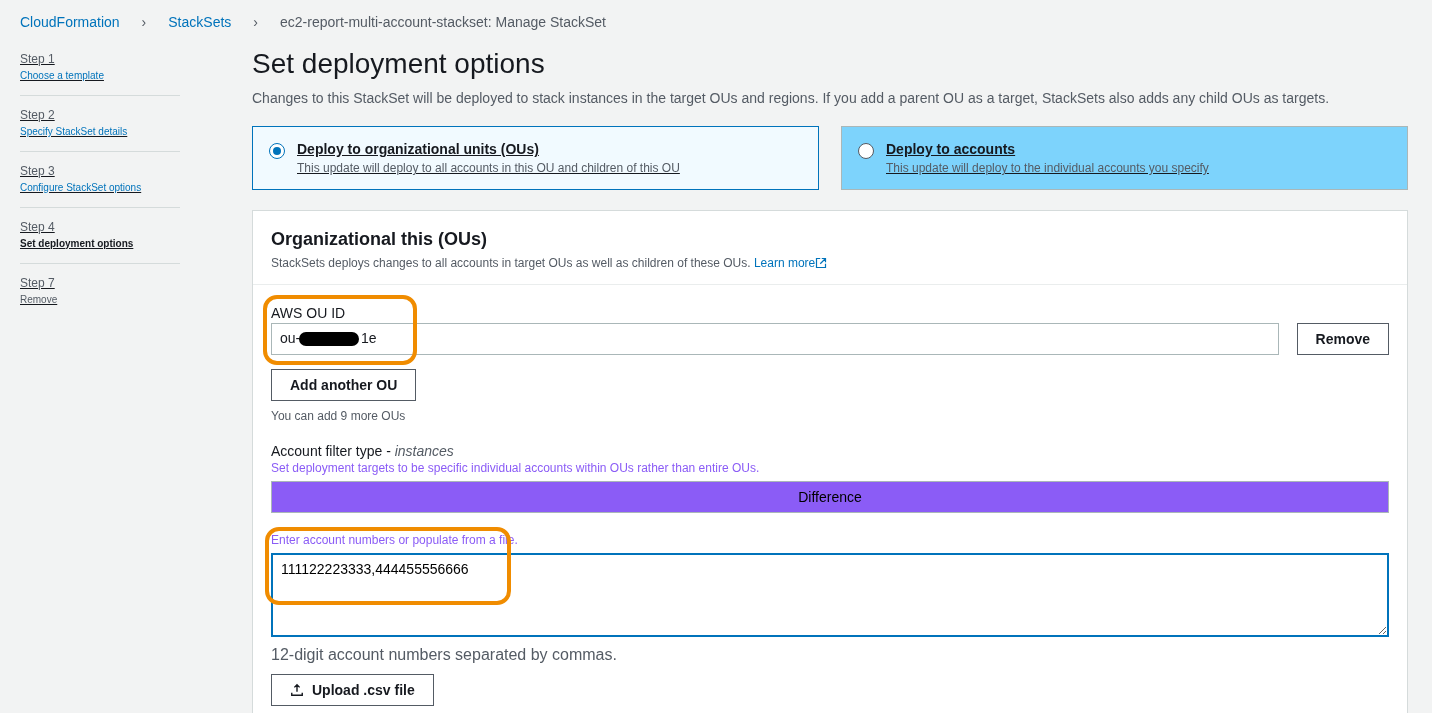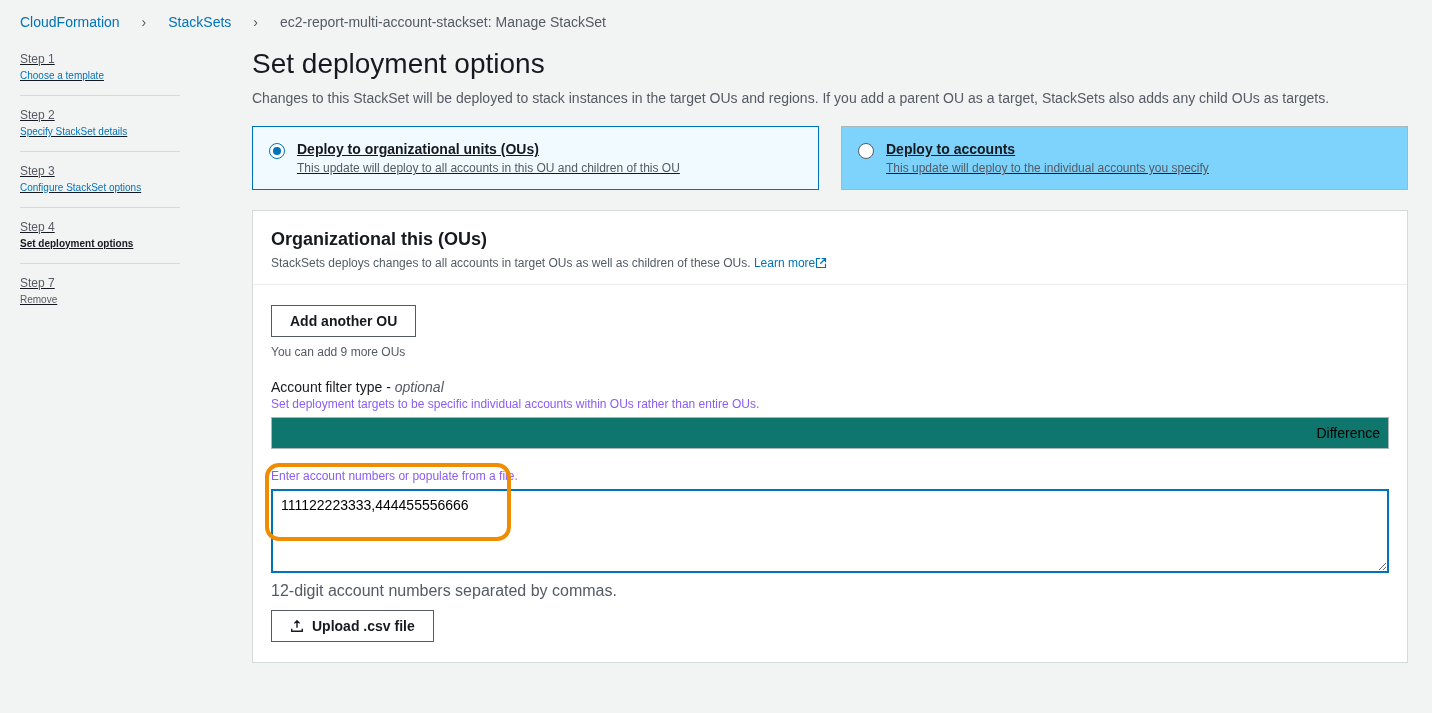--- a/index.html
+++ b/index.html
@@ -185,22 +185,22 @@
     .select-wrap {
       position: relative;
       width: 100%;
     }
     .select-input {
       width: 100%;
       height: 32px;
       border: 1px solid #aab7b8;
       padding: 4px 8px;
       font-size: 14px;
-      background: #0f766e;
-      text-align: right;
+      background: #8b5cf6;
+      text-align: center;
     }
     .textarea-input {
       width: 100%;
       min-height: 84px;
       border: 2px solid #0073bb;
       padding: 6px 8px;
       font-size: 14px;
       font-family: inherit;
       outline: none;
       resize: both;
@@ -289,27 +289,40 @@
             <span>StackSets deploys changes to all accounts in target OUs as well as children of these OUs.</span>
             <a class="learn-more" href="#">
               <span>Learn more</span>
               <svg class="ext-icon" viewBox="0 0 16 16">
                 <path fill="none" stroke="#0073bb" stroke-width="1.6" d="M7 2H2v12h12V9M9 2h5v5M14 2L7 9"></path>
               </svg>
             </a>
           </span>
         </div>
         <div class="section-body">
+          <div class="field-block" style="margin-bottom:4px;">
+            <div class="field-label">AWS OU ID</div>
+            <div class="ou-row">
+              <div style="position:relative; flex:1;">
+                <input type="text" class="text-input ou-input" style="width: 100%;">
+                <span style="position:absolute; left:9px; top:7px; font-size:14px; pointer-events:none;">ou-</span>
+                <span class="ou-redact" style="left:28px; top:9px; width:60px; height:14px;"></span>
+                <span style="position:absolute; left:90px; top:7px; font-size:14px; pointer-events:none;">1e</span>
+              </div>
+              <button class="btn">Remove</button>
+            </div>
+            <div class="highlight-box" style="left:-8px; top:-10px; width:154px; height:70px;"></div>
+          </div>
 
           <button class="btn">Add another OU</button>
           <div class="ou-limit-hint">You can add 9 more OUs</div>
 
           <div style="margin-bottom:20px;">
             <div class="field-label">
-              <span>Account filter type -</span> <span class="optional">optional</span>
+              <span>Account filter type -</span> <span class="optional">instances</span>
             </div>
             <div class="field-hint">Set deployment targets to be specific individual accounts within OUs rather than entire OUs.</div>
             <div class="select-wrap">
               <input type="text" class="select-input" readonly="" value="Difference" style="">
             </div>
           </div>
 
           <div class="field-block">
             <div class="field-hint">Enter account numbers or populate from a file.</div>
             <textarea class="textarea-input" style="">111122223333,444455556666</textarea>

